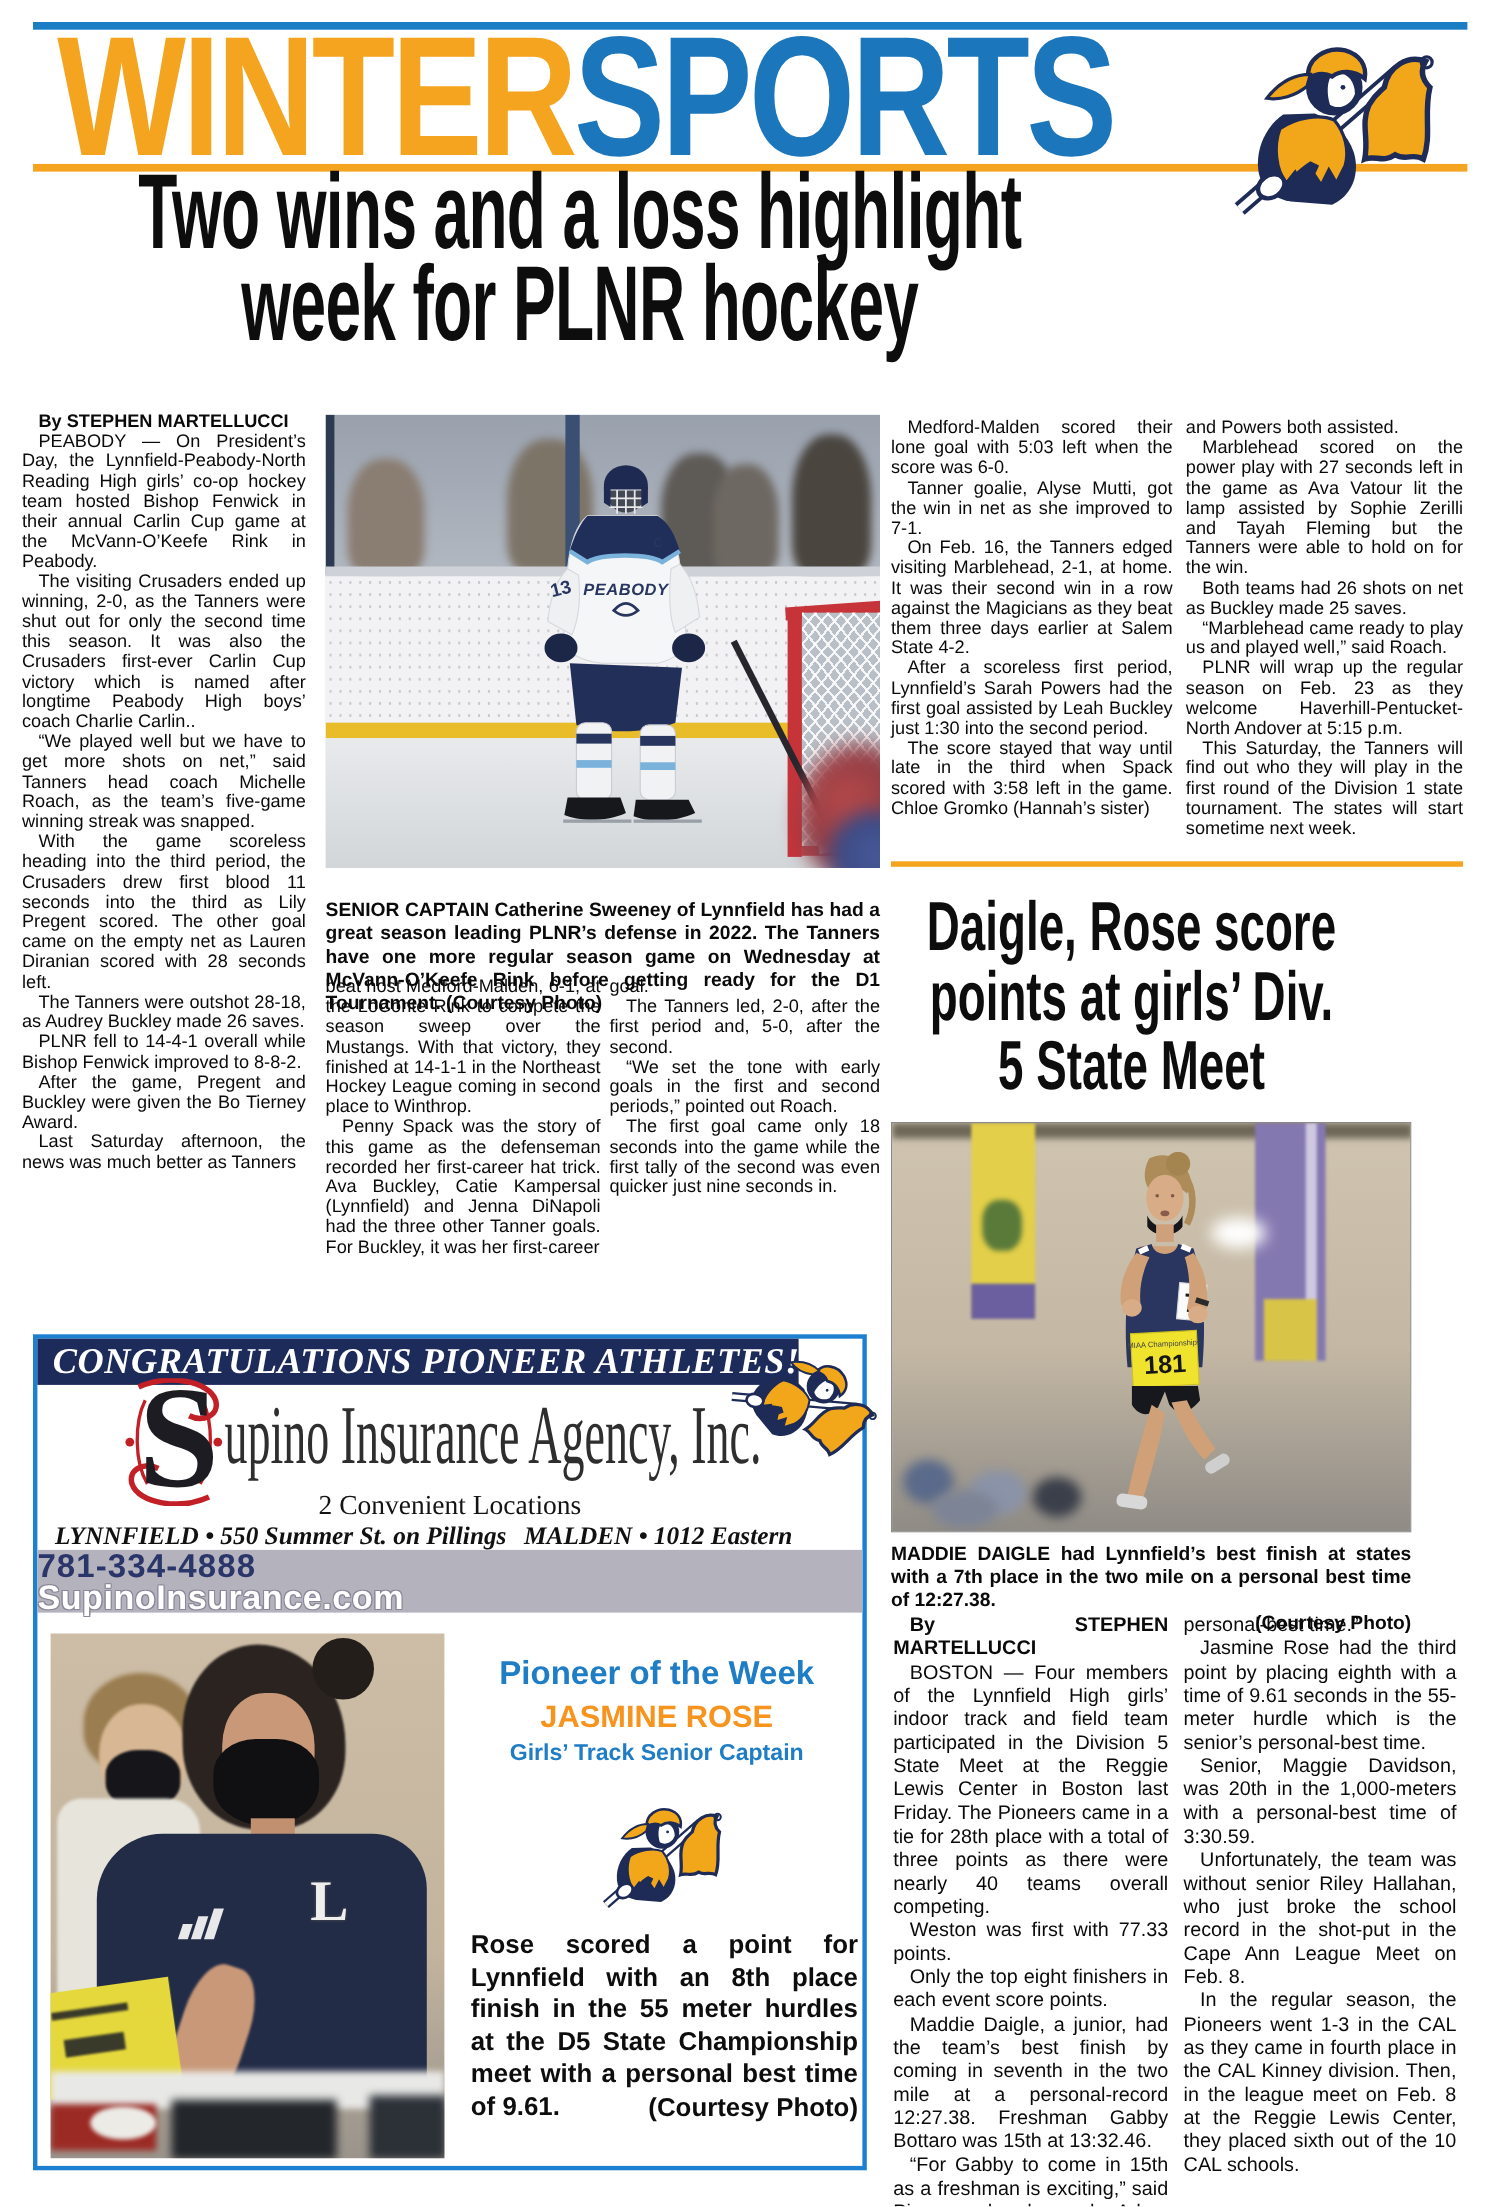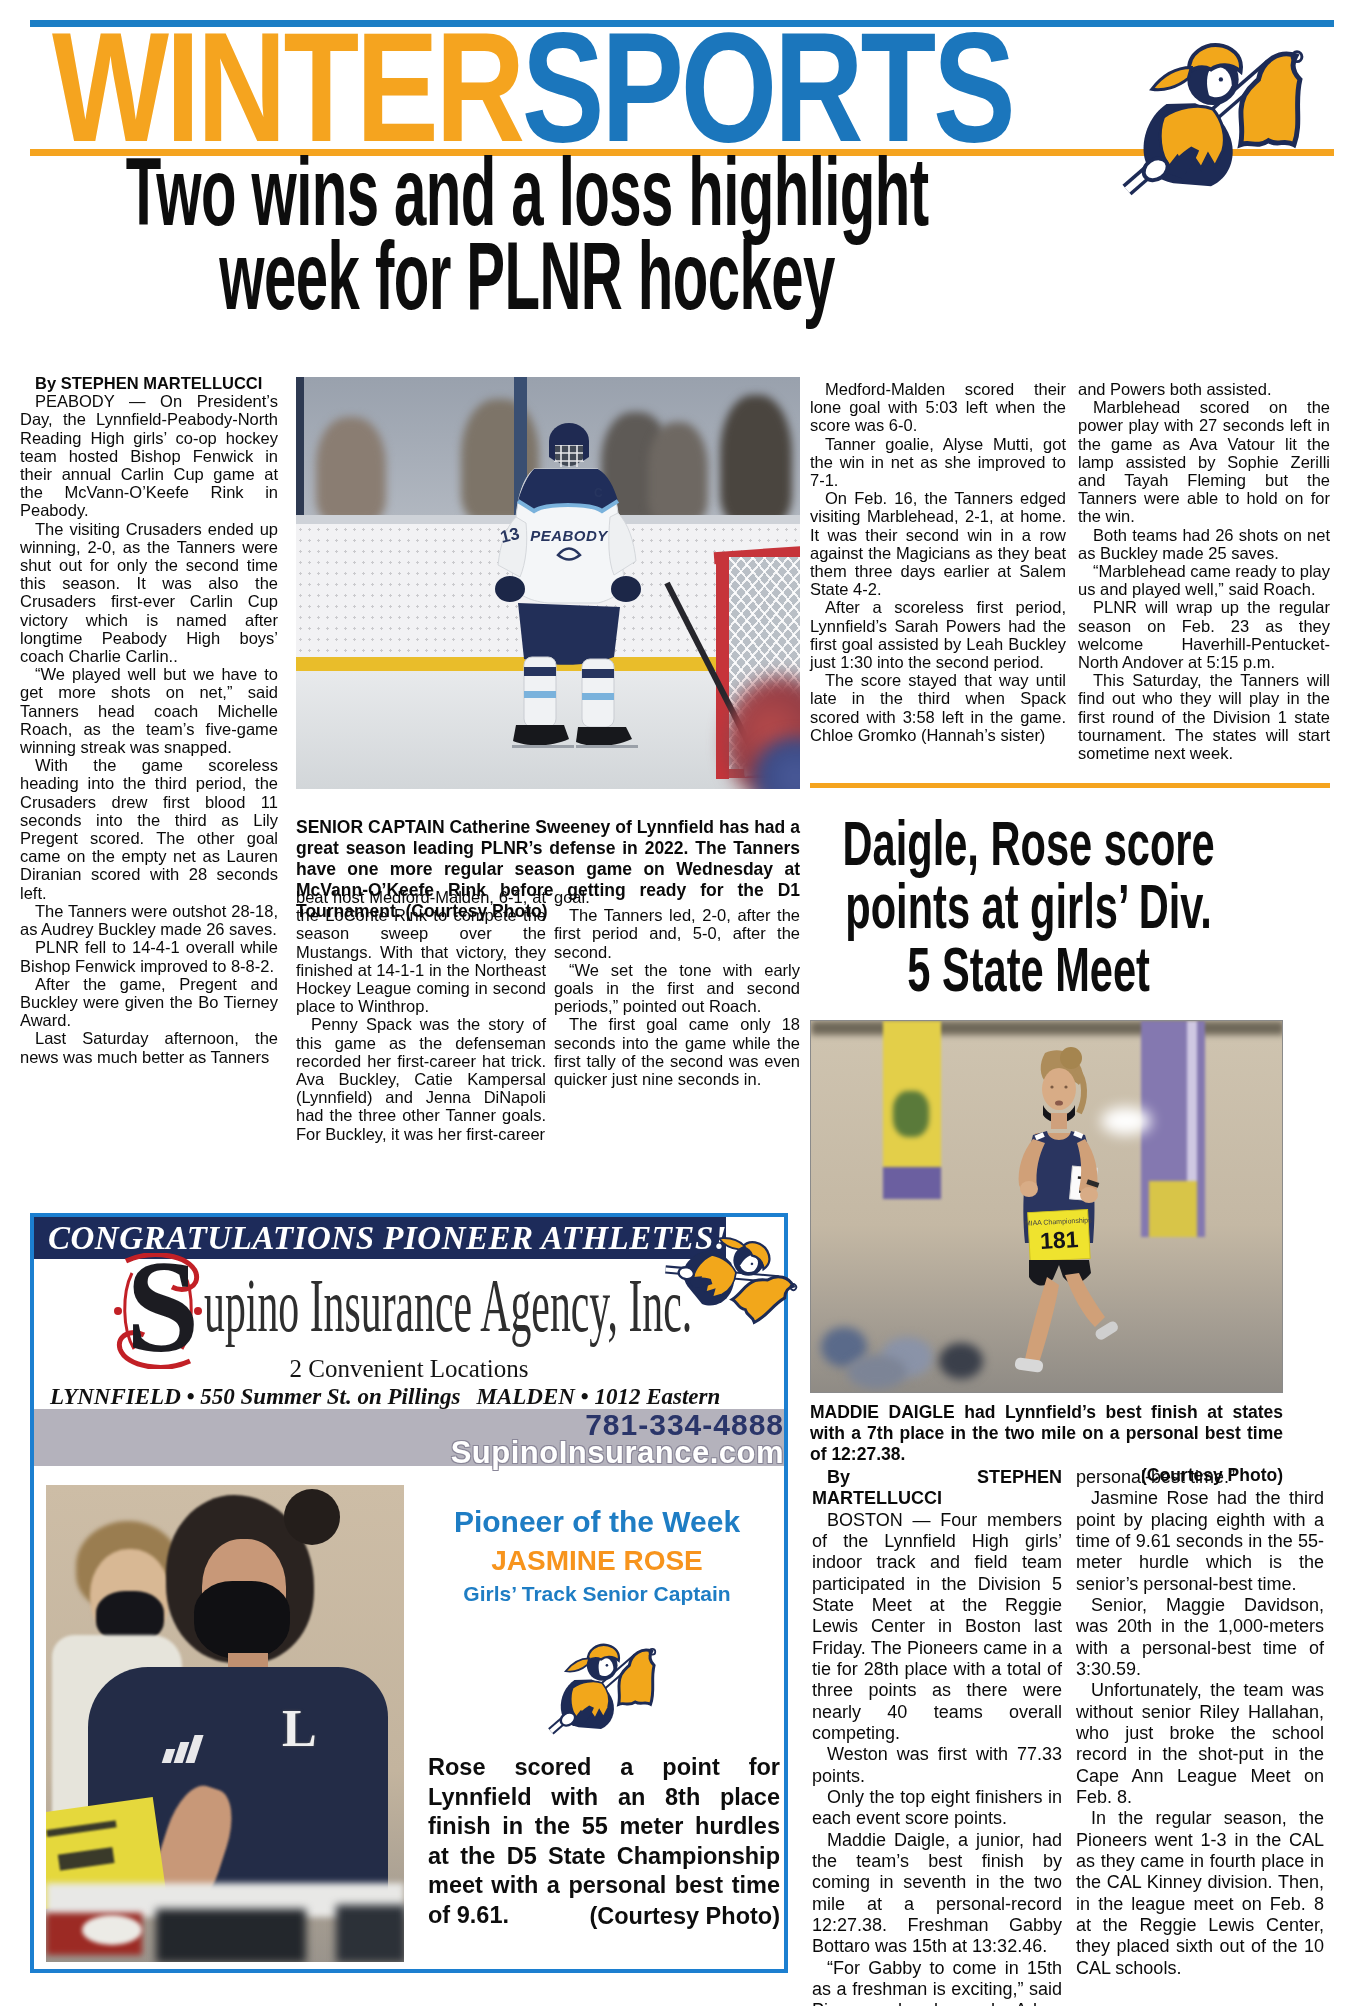--- a/index.html
+++ b/index.html
@@ -125,21 +125,21 @@
       font-weight:bold;font-size:132px;line-height:1;color:#1c1c22;}
   .ad-company{position:absolute;left:170px;top:50px;font-family:"Liberation Serif",serif;
       font-size:76px;line-height:1;color:#2e2e2e;white-space:nowrap;
       transform:scaleX(0.55);transform-origin:0 0;}
   .ad-locations-heading{position:absolute;left:0;top:138px;width:750px;text-align:center;
       font-family:"Liberation Serif",serif;font-size:25px;color:#141414;}
   .ad-locations-row{position:absolute;left:16px;top:167px;width:718px;display:flex;
       justify-content:space-between;font-family:"Liberation Serif",serif;font-style:italic;
       font-weight:bold;font-size:23px;color:#111;}
   .ad-graybar{position:absolute;left:0;top:192px;width:750px;height:57px;background:#b4b2bc;
-      text-align:right;}
+      text-align:left;}
   .ad-phone{font-weight:bold;font-size:30px;color:#2a3569;letter-spacing:1px;line-height:30px;margin-top:1px;}
   .ad-site{font-weight:bold;font-size:31px;color:#ffffff;letter-spacing:0.5px;line-height:26px;
       text-shadow:1px 1px 0 #8a8798,-1px 1px 0 #8a8798,1px -1px 0 #8a8798,-1px -1px 0 #8a8798;}
   .potw{position:absolute;left:376px;top:288px;width:374px;text-align:center;}
   .potw-title{font-size:30px;font-weight:bold;color:#1e7dc4;line-height:1.15;}
   .potw-name{font-size:28px;font-weight:bold;color:#f7941d;line-height:1.15;margin-top:5px;}
   .potw-subtitle{font-size:21px;font-weight:bold;color:#1e7dc4;line-height:1.15;margin-top:5px;}
   .potw-mascot{position:absolute;left:508px;top:404px;width:118px;height:130px;}
   .potw-body{position:absolute;left:394px;top:536px;width:352px;font-weight:bold;
       font-size:23.5px;line-height:1.26;text-align:justify;color:#0d0d0d;}

